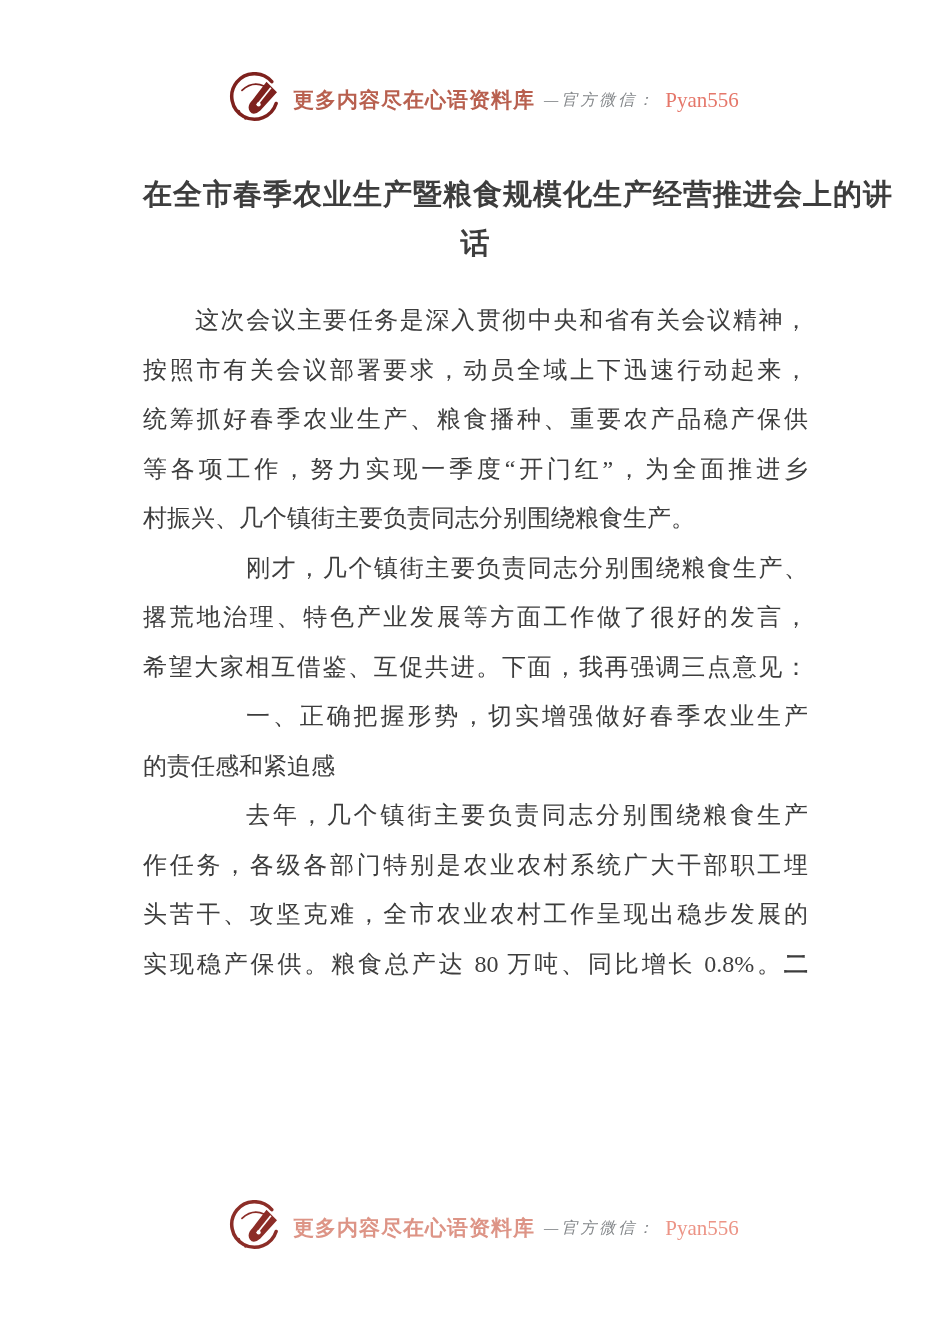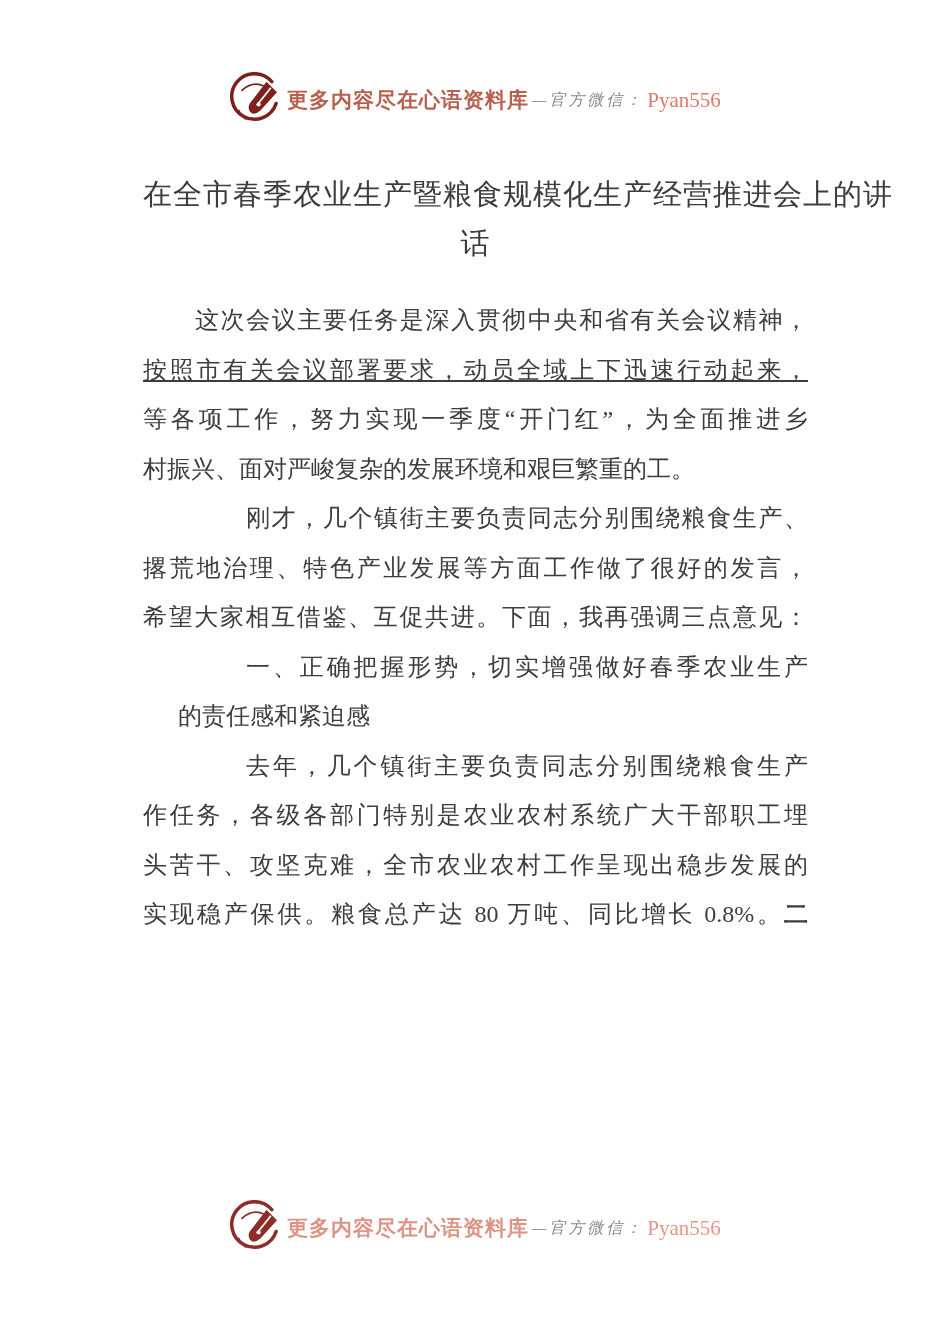--- a/index.html
+++ b/index.html
@@ -7,21 +7,21 @@
     width:950px;height:1344px;
     background:var(--page-bg,#fff);
     font-family:"Liberation Serif","DejaVu Serif",serif;
     position:relative;overflow:hidden;
   }
   .page{position:absolute;inset:0;background:var(--page-bg,#fff);}
 
   
   .brandline{
     position:absolute;left:228px;
-    display:flex;align-items:center;gap:3px;
+    display:flex;align-items:center;gap:9px;
     white-space:nowrap;
   }
   .brandline.header{top:72px;}
   .brandline.footer{top:1200px;}
   .logo{width:56px;height:56px;display:inline-block;flex:0 0 auto;}
   .logo svg{width:100%;height:100%;display:block;}
   .header .logo{color:var(--logo-maroon-header,#7e211d);}
   .footer .logo{color:var(--logo-maroon-footer,#8c2d27);}
   .brand{
     font-size:21px;font-weight:700;letter-spacing:1px;
@@ -38,21 +38,21 @@
     font-size:21px;letter-spacing:0;
     font-family:Liberation Serif, serif;
   }
   .header .wechat-id{color:var(--wechat-id-header,#e5776a);}
   .footer .wechat-id{color:var(--wechat-id-footer,#ec9486);}
 
   
   .doc-title{
     position:absolute;top:170px;left:143px;width:665px;
     text-align:center;color:var(--text,#3d3d3d);
-    font-size:29px;font-weight:400;line-height:49px;
+    font-size:29px;font-weight:700;line-height:49px;
     letter-spacing:1px;white-space:nowrap;
   }
 
   
   .doc-body{
     position:absolute;top:296px;left:143px;width:665px;
     color:var(--text,#3d3d3d);
     font-size:24px;line-height:49.5px;
   }
   .body-line{
@@ -88,28 +88,29 @@
     <span class="wechat-id">Pyan556</span>
   </div>
 
   <div class="doc-title">
     <div>在全市春季农业生产暨粮食规模化生产经营推进会上的讲</div>
     <div>话</div>
   </div>
 
   <div class="doc-body">
       <div class="body-line justify" style="padding-left: 52px;"><span>这次会议主要任务是深入贯彻中央和省有关会议精神，</span></div>
-      <div class="body-line justify" style="padding-left: 0px; text-decoration: underline;"><span>按照市有关会议部署要求，动员全域上下迅速行动起来，</span></div>
+      <div class="body-line justify" style="padding-left: 0px;"><span>按照市有关会议部署要求，动员全域上下迅速行动起来，</span></div>
+      <div class="body-line justify" style="padding-left: 0px;"><span>统筹抓好春季农业生产、粮食播种、重要农产品稳产保供</span></div>
       <div class="body-line justify" style="padding-left: 0px;"><span>等各项工作，努力实现一季度“开门红”，为全面推进乡</span></div>
-      <div class="body-line" style="padding-left: 0px;"><span>村振兴、面对严峻复杂的发展环境和艰巨繁重的工。</span></div>
+      <div class="body-line" style="padding-left: 0px;"><span>村振兴、几个镇街主要负责同志分别围绕粮食生产。</span></div>
       <div class="body-line justify" style="padding-left: 103px;"><span>刚才，几个镇街主要负责同志分别围绕粮食生产、</span></div>
       <div class="body-line justify" style="padding-left: 0px;"><span>撂荒地治理、特色产业发展等方面工作做了很好的发言，</span></div>
       <div class="body-line justify" style="padding-left: 0px;"><span>希望大家相互借鉴、互促共进。下面，我再强调三点意见：</span></div>
       <div class="body-line justify" style="padding-left: 103px;"><span>一、正确把握形势，切实增强做好春季农业生产</span></div>
-      <div class="body-line" style="padding-left: 0px; margin-left: 35px;"><span>的责任感和紧迫感</span></div>
+      <div class="body-line" style="padding-left: 0px;"><span>的责任感和紧迫感</span></div>
       <div class="body-line justify" style="padding-left: 103px;"><span>去年，几个镇街主要负责同志分别围绕粮食生产</span></div>
       <div class="body-line justify" style="padding-left: 0px;"><span>作任务，各级各部门特别是农业农村系统广大干部职工埋</span></div>
       <div class="body-line justify" style="padding-left: 0px;"><span>头苦干、攻坚克难，全市农业农村工作呈现出稳步发展的</span></div>
       <div class="body-line justify" style="padding-left: 0px;"><span>实现稳产保供。粮食总产达 80 万吨、同比增长 0.8%。</span><span class="bold">二</span></div>
     </div>
 
   <div class="brandline footer">
     <span class="logo">
       <svg viewBox="0 0 64 64" aria-hidden="true">
         <path d="M50 11 A 26 26 0 1 0 55 36" fill="none" stroke="currentColor" stroke-width="4" stroke-linecap="round"></path>

